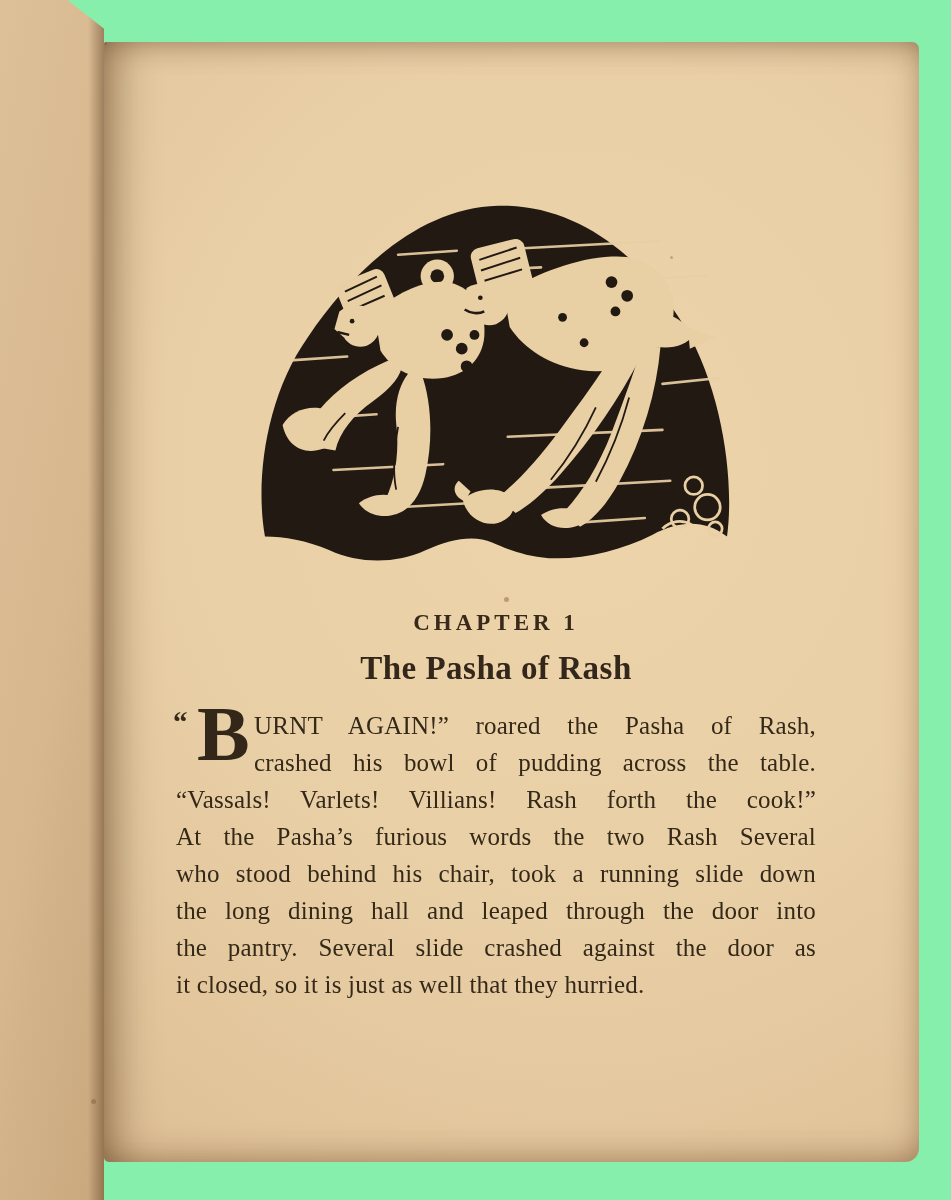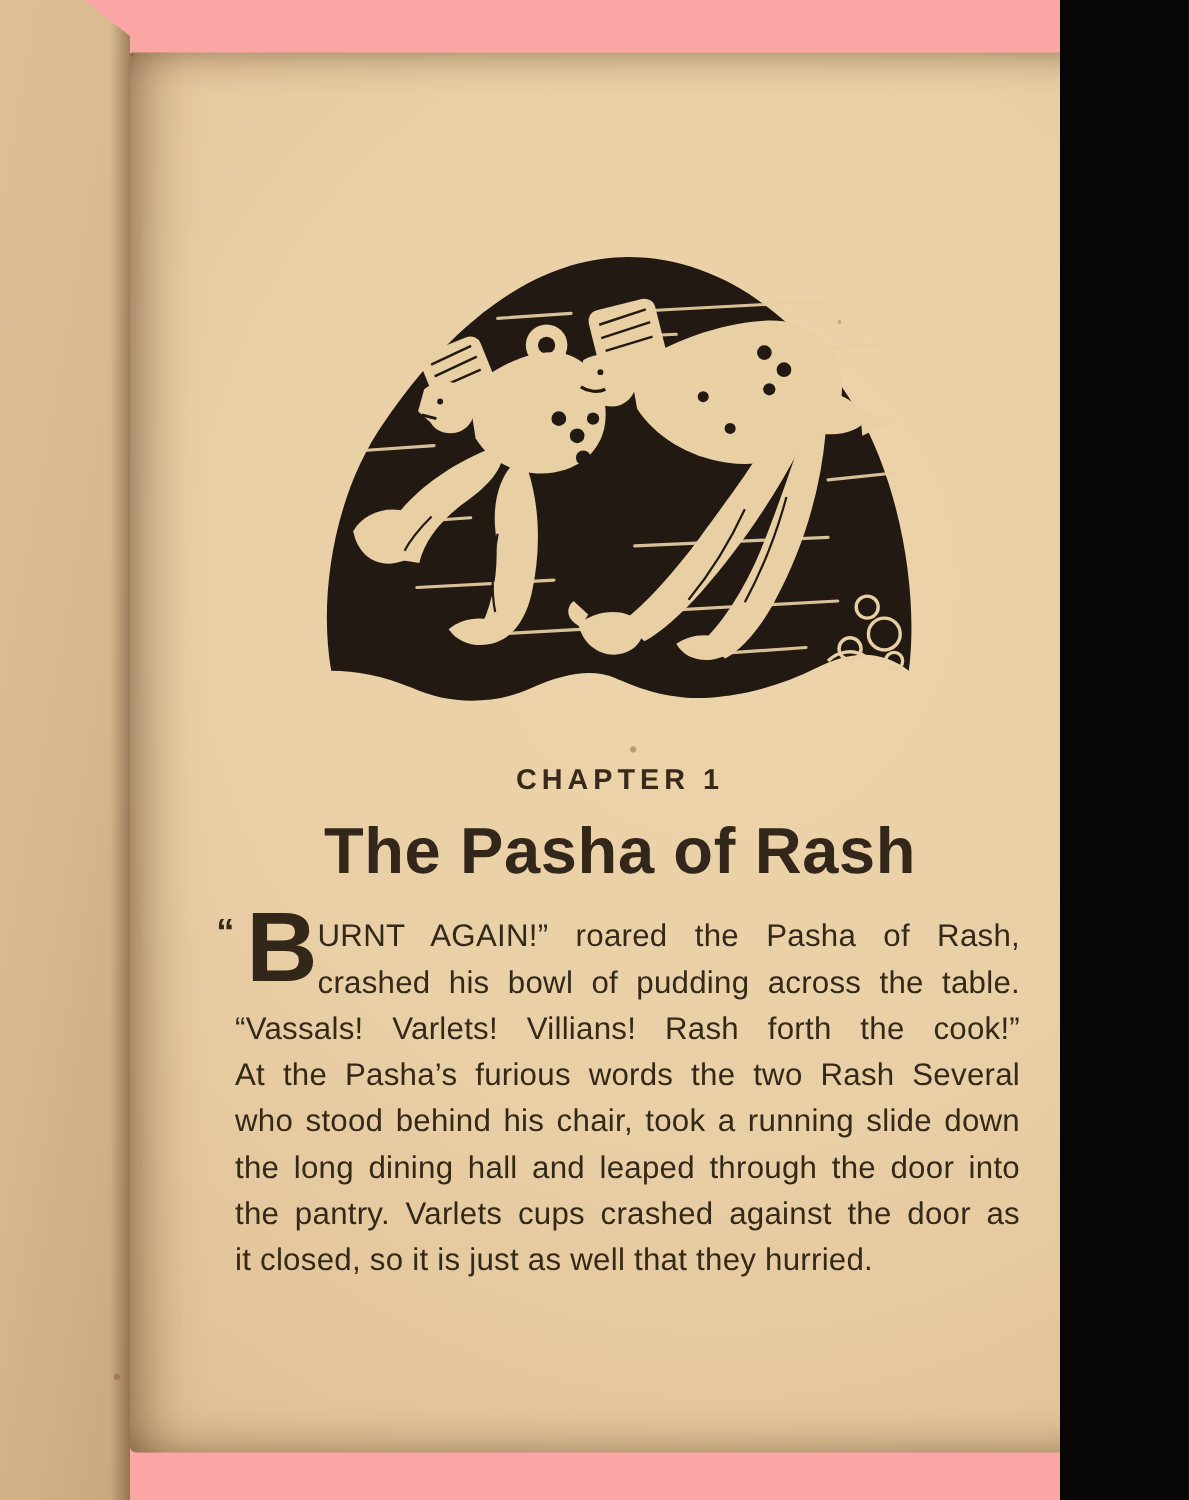--- a/index.html
+++ b/index.html
@@ -1,21 +1,21 @@
 <!DOCTYPE html>
 <html><head>
 <meta charset="utf-8">
 <style>
   html,body{margin:0;padding:0;background:#070605;}
   .photo{
     position:relative;
-    width:848px;height:1200px;
-    background:#fca5a5;
+    width:951px;height:1200px;
+    background:#86efac;
     overflow:hidden;
-    font-family:Liberation Sans, sans-serif;
+    font-family:Liberation Serif, serif;
   }
   
   .left-page{
     position:absolute;left:0;top:0;width:104px;height:1200px;
     background:linear-gradient(100deg,#dec098 0%,#d6b78e 55%,#c8a77c 100%);
     clip-path:polygon(0 0,65% 0,100% 2.4%,100% 100%,0 100%);
   }
   .left-page::after{
     content:"";position:absolute;right:0;top:0;width:16px;height:100%;
     background:linear-gradient(to right,rgba(60,32,10,0) 0%,rgba(60,32,10,.38) 100%);
@@ -40,29 +40,29 @@
   .illus{width:490px;margin:150px auto 0;}
   .illus svg{display:block;width:490px;height:372px;}
 
   .chapter{
     margin-top:46px;text-align:center;
     font-size:23px;font-weight:700;letter-spacing:4px;
     color:#38291b;
   }
   .title{
     margin:14px 0 0;text-align:center;
-    font-size:52px;font-weight:700;letter-spacing:.5px;
+    font-size:33px;font-weight:700;letter-spacing:.5px;
     color:#33261a;
   }
   .body{
     margin-top:20px;
     font-size:25px;line-height:37px;color:#342919;
     letter-spacing:.2px;
   }
-  .line{text-align:justify;text-align-last:justify;white-space:pre-wrap;margin-left:12px;}
+  .line{text-align:justify;text-align-last:justify;white-space:pre-wrap;}
   .line.l-last{text-align-last:auto;}
   .dropcap-wrap{position:relative;float:left;width:78px;height:72px;}
   .dc-quote{position:absolute;left:-3px;top:-3px;font-size:29px;font-weight:700;color:#342919;}
   .dc-letter{position:absolute;left:21px;top:-13px;font-size:79px;line-height:1;font-weight:700;color:#33271a;}
 </style>
 </head>
 <body>
 
 <div class="photo">
   <div class="left-page"></div>
@@ -215,19 +215,19 @@
         <div class="dropcap-wrap">
           <span class="dc-quote">“</span>
           <span class="dc-letter">B</span>
         </div>
         <div class="line">URNT AGAIN!” roared the Pasha of Rash,</div>
         <div class="line">crashed his bowl of pudding across the table.</div>
         <div class="line">“Vassals! Varlets! Villians! Rash forth the cook!”</div>
         <div class="line">At the Pasha’s furious words the two Rash Several</div>
         <div class="line">who stood behind his chair, took a running slide down</div>
         <div class="line">the long dining hall and leaped through the door into</div>
-        <div class="line">the pantry. Varlets cups crashed against the door as</div>
+        <div class="line">the pantry. Several slide crashed against the door as</div>
         <div class="line l-last">it closed, so it is just as well that they hurried.</div>
       </div>
 
     </div>
   </div>
 </div>
 
 </body></html>

